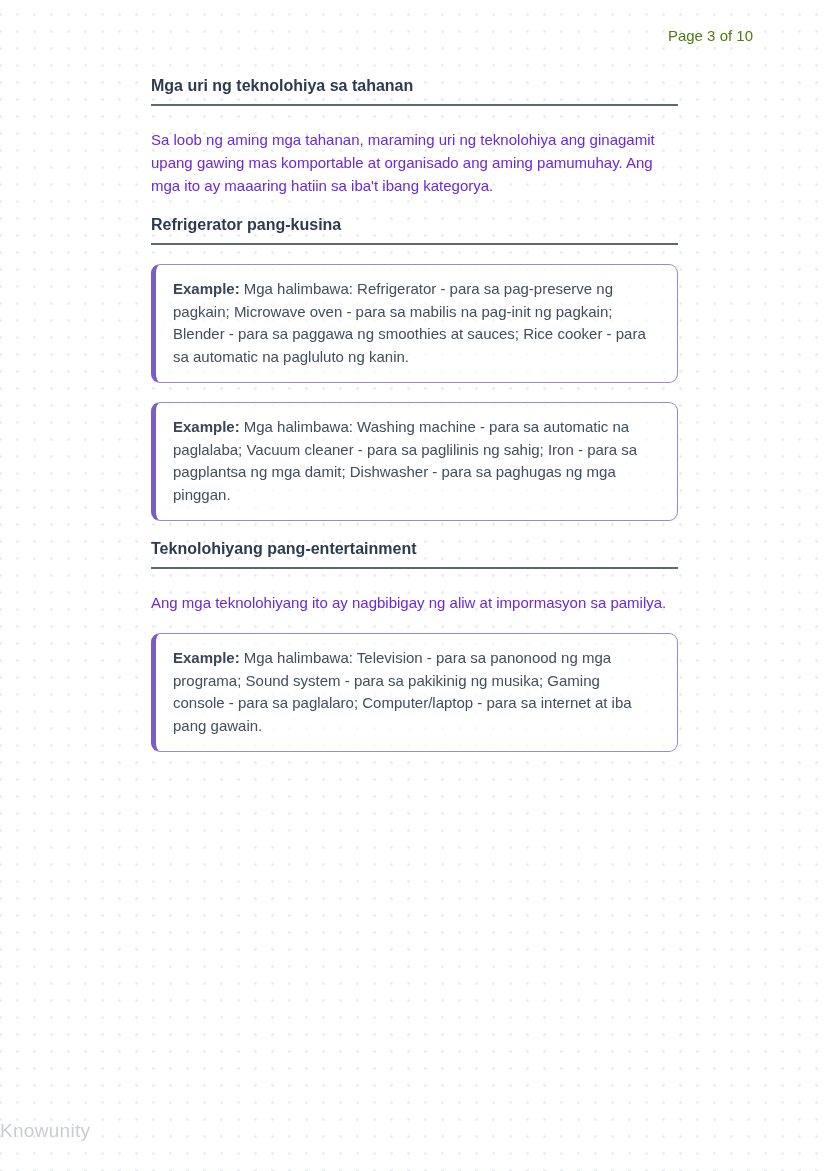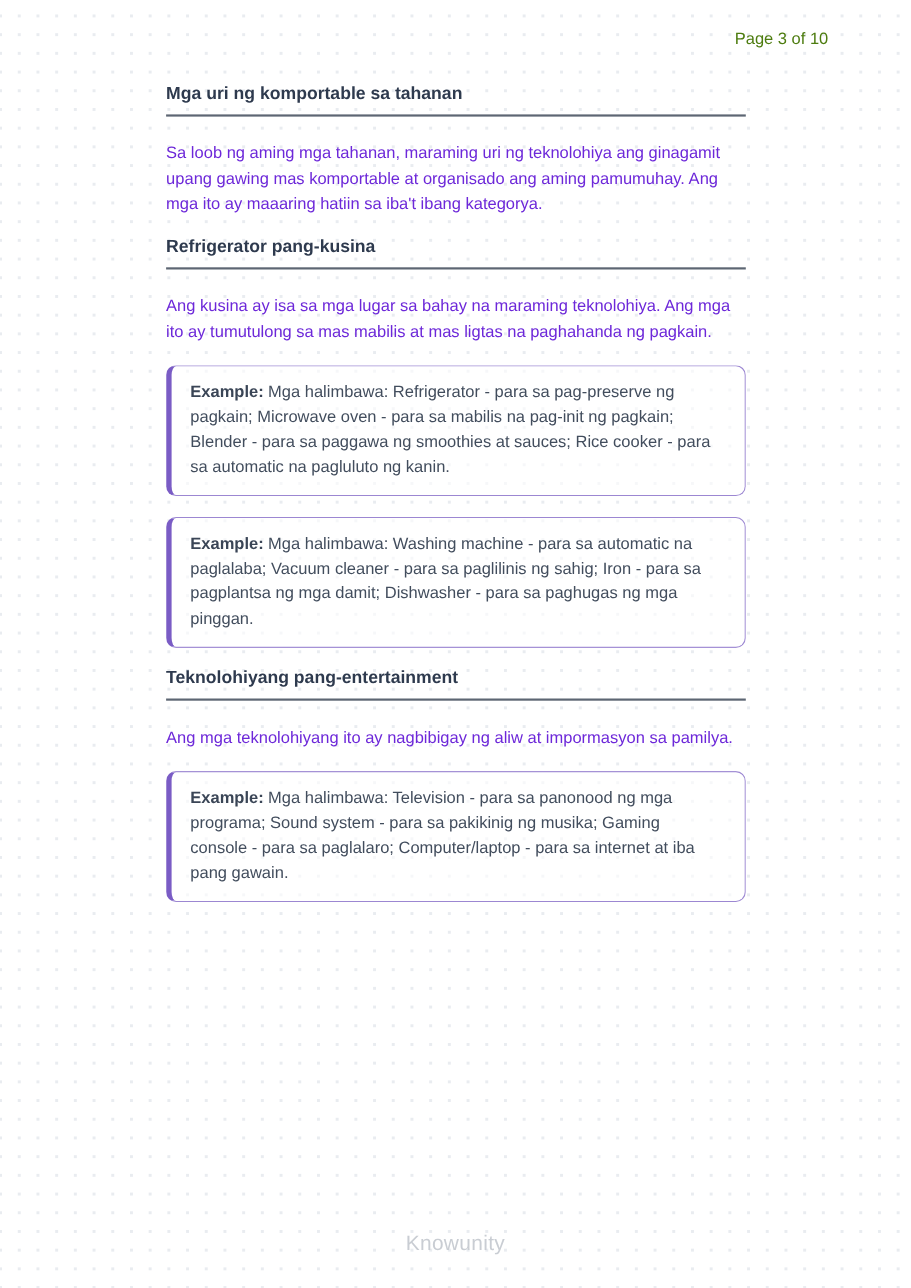--- a/index.html
+++ b/index.html
@@ -60,41 +60,39 @@
   .example-label {
     font-weight: 700;
     color: #3a4556;
     margin-right: 4px;
   }
   .footer-brand {
     position: absolute;
     left: 0;
     right: 0;
     top: 1120px;
-    text-align: center;
     font-size: 19px;
     letter-spacing: 0.3px;
     color: #c9cdd3;
   }
 </style>
 </head>
 <body>
 
 <div class="page-indicator">Page 3 of 10</div>
 
 <div class="content">
 
   <section class="doc-section">
-    <h2 class="section-heading">Mga uri ng komportable sa tahanan</h2>
+    <h2 class="section-heading">Mga uri ng teknolohiya sa tahanan</h2>
     <p class="body-text">Sa loob ng aming mga tahanan, maraming uri ng teknolohiya ang ginagamit upang gawing mas komportable at organisado ang aming pamumuhay. Ang mga ito ay maaaring hatiin sa iba't ibang kategorya.</p>
   </section>
 
   <section class="doc-section">
     <h2 class="section-heading">Refrigerator pang-kusina</h2>
-    <p class="body-text">Ang kusina ay isa sa mga lugar sa bahay na maraming teknolohiya. Ang mga ito ay tumutulong sa mas mabilis at mas ligtas na paghahanda ng pagkain.</p>
     <div class="example-box">
       <span class="example-label">Example:</span><span>Mga halimbawa: Refrigerator - para sa pag-preserve ng pagkain; Microwave oven - para sa mabilis na pag-init ng pagkain; Blender - para sa paggawa ng smoothies at sauces; Rice cooker - para sa automatic na pagluluto ng kanin.</span>
     </div>
   </section>
 
   <section class="doc-section">
     <div class="example-box">
       <span class="example-label">Example:</span><span>Mga halimbawa: Washing machine - para sa automatic na paglalaba; Vacuum cleaner - para sa paglilinis ng sahig; Iron - para sa pagplantsa ng mga damit; Dishwasher - para sa paghugas ng mga pinggan.</span>
     </div>
   </section>

